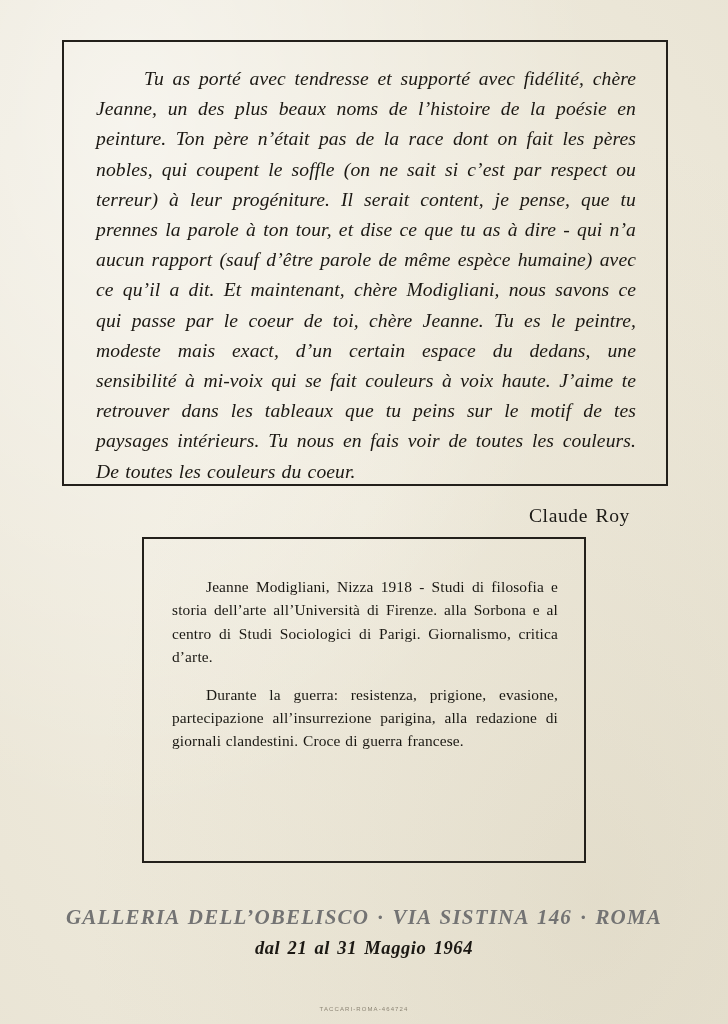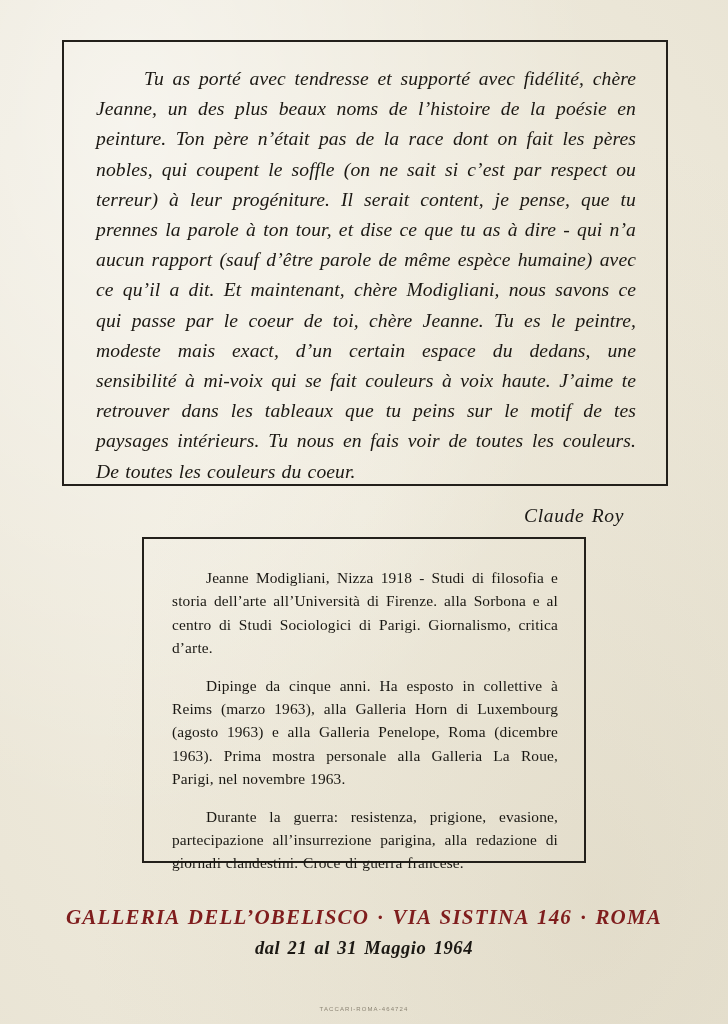--- a/index.html
+++ b/index.html
@@ -54,40 +54,39 @@
     font-size: 19.6px;
     line-height: 30.2px;
     text-align: justify;
     text-indent: 48px;
     letter-spacing: 0.1px;
     word-spacing: 1.2px;
     margin: 0;
     color: #1b1813;
   }
   .quote-signature {
-    font-style: italic;
     font-size: 19.6px;
     text-align: right;
-    margin: 18px 12px 0 0;
+    margin: 18px 6px 0 0;
     letter-spacing: 0.6px;
     word-spacing: 2px;
   }
 
   
   .frame-bio {
     position: absolute;
     left: 142px;
     top: 537px;
     width: 444px;
     height: 326px;
     border: 2px solid #23201b;
     box-sizing: border-box;
   }
   .bio-inner {
-    padding: 27px 26px 12px 28px;
+    padding: 36px 26px 12px 28px;
   }
   .bio-para {
     font-size: 15.4px;
     line-height: 23.4px;
     text-align: justify;
     text-indent: 34px;
     margin: 0 0 14px 0;
     letter-spacing: 0.15px;
     word-spacing: 0.8px;
     color: #191712;
@@ -103,21 +102,21 @@
     top: 905px;
     width: 728px;
     text-align: center;
   }
   .gallery-line {
     font-style: italic;
     font-weight: 700;
     font-size: 21px;
     letter-spacing: 1.2px;
     word-spacing: 2px;
-    color: #7f1d1d;
+    color: #737373;
     white-space: nowrap;
   }
   .gallery-dates {
     font-style: italic;
     font-weight: 700;
     font-size: 18.5px;
     letter-spacing: 0.6px;
     word-spacing: 2px;
     margin-top: 8px;
     color: #1b1813;
@@ -146,21 +145,20 @@
   <div class="frame-quote">
     <div class="quote-inner">
       <p class="quote-text">Tu as porté avec tendresse et supporté avec fidélité, chère Jeanne, un des plus beaux noms de l’histoire de la poésie en peinture. Ton père n’était pas de la race dont on fait les pères nobles, qui coupent le soffle (on ne sait si c’est par respect ou terreur) à leur progéniture. Il serait content, je pense, que tu prennes la parole à ton tour, et dise ce que tu as à dire - qui n’a aucun rapport (sauf d’être parole de même espèce humaine) avec ce qu’il a dit. Et maintenant, chère Modigliani, nous savons ce qui passe par le coeur de toi, chère Jeanne. Tu es le peintre, modeste mais exact, d’un certain espace du dedans, une sensibilité à mi-voix qui se fait couleurs à voix haute. J’aime te retrouver dans les tableaux que tu peins sur le motif de tes paysages intérieurs. Tu nous en fais voir de toutes les couleurs. De toutes les couleurs du coeur.</p>
       <div class="quote-signature">Claude Roy</div>
     </div>
   </div>
 
   <div class="frame-bio">
     <div class="bio-inner">
       <p class="bio-para">Jeanne Modigliani, Nizza 1918 - Studi di filosofia e storia dell’arte all’Università di Firenze. alla Sorbona e al centro di Studi Sociologici di Parigi. Giornalismo, critica d’arte.</p>
-      <p class="bio-para">Dipinge da cinque anni. Ha esposto in collettive à Reims (marzo 1963), alla Galleria Horn di Luxembourg (agosto 1963) e alla Galleria Penelope, Roma (dicembre 1963). Prima mostra personale alla Galleria La Roue, Parigi, nel novembre 1963.</p>
       <p class="bio-para">Durante la guerra: resistenza, prigione, evasione, partecipazione all’insurrezione parigina, alla redazione di giornali clandestini. Croce di guerra francese.</p>
     </div>
   </div>
 
   <div class="gallery-footer">
     <div class="gallery-line">GALLERIA DELL’OBELISCO · VIA SISTINA 146 · ROMA</div>
     <div class="gallery-dates">dal 21 al 31 Maggio 1964</div>
   </div>
 
   <div class="printer-mark">TACCARI-ROMA-464724</div>

